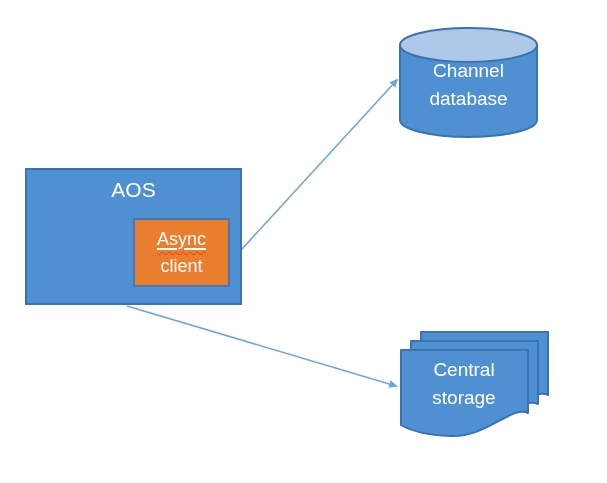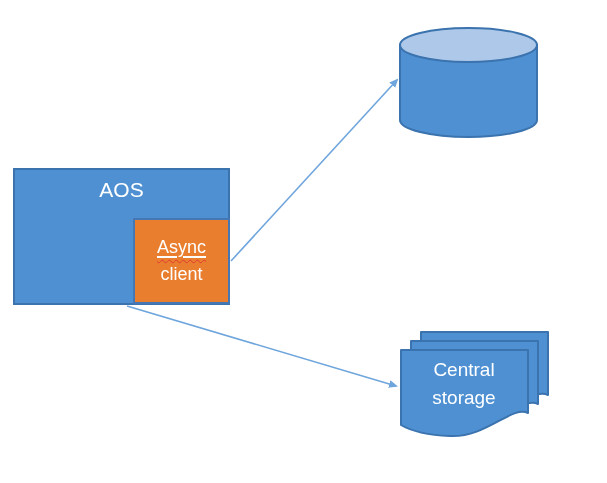--- a/index.html
+++ b/index.html
@@ -8,28 +8,28 @@
     font-family:"Liberation Sans", sans-serif; overflow:hidden;
   }
   svg.layer { position:absolute; left:0; top:0; width:607px; height:483px; }
 
   .cyl-body  { stroke:#3b73ae; stroke-width:2; }
   .cyl-top   { stroke:#3b73ae; stroke-width:2; }
   .doc       { stroke:#3b73ae; stroke-width:2; stroke-linejoin:round; }
   .connector { stroke-width:1.6; fill:none; }
 
   .aos-box {
-    position:absolute; left:13px; top:168px; width:217px; height:137px;
+    position:absolute; left:25px; top:168px; width:217px; height:137px;
     background:#4e90d2; border:2px solid #3b73ae; box-sizing:border-box;
   }
   .aos-label {
     margin-top:8px; text-align:center; color:#ffffff; font-size:21px;
   }
   .async-box {
-    position:absolute; left:133px; top:218px; width:97px; height:86px;
+    position:absolute; left:133px; top:218px; width:97px; height:69px;
     background:#e97e2f; border:2px solid #4577b4; box-sizing:border-box;
     display:flex; align-items:center; justify-content:center;
   }
   .async-label {
     text-align:center; color:#ffffff; font-size:18px; line-height:27px;
   }
   .misspelled {
     text-decoration: underline wavy #e03a2f;
     text-decoration-thickness:1px; text-underline-offset:6px;
   }
@@ -77,15 +77,16 @@
     <div class="aos-label">AOS</div>
   </div>
 
   <div class="async-box">
     <div class="async-label">
       <span class="misspelled"><span class="underlined">Async</span></span><br>
       <span>client</span>
     </div>
   </div>
 
+  <div class="channel-label">Channel database</div>
   <div class="central-label">Central storage</div>
 
 </div>
 
 </body></html>

